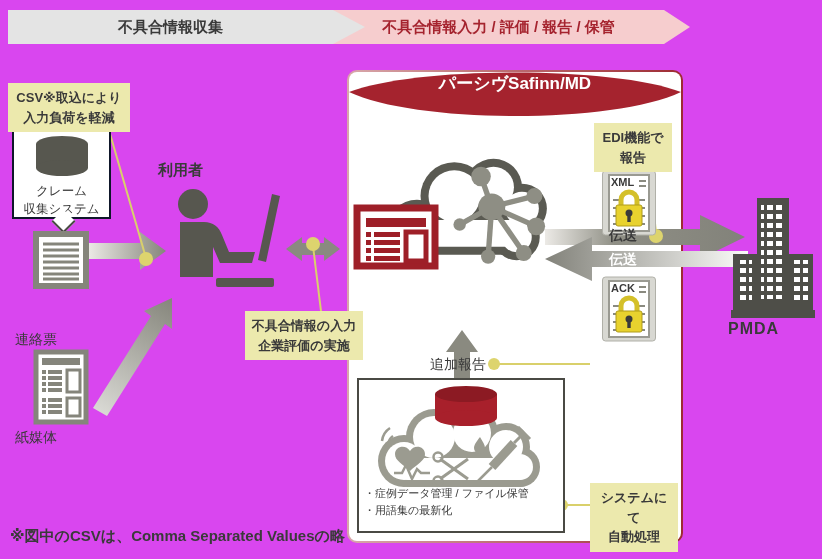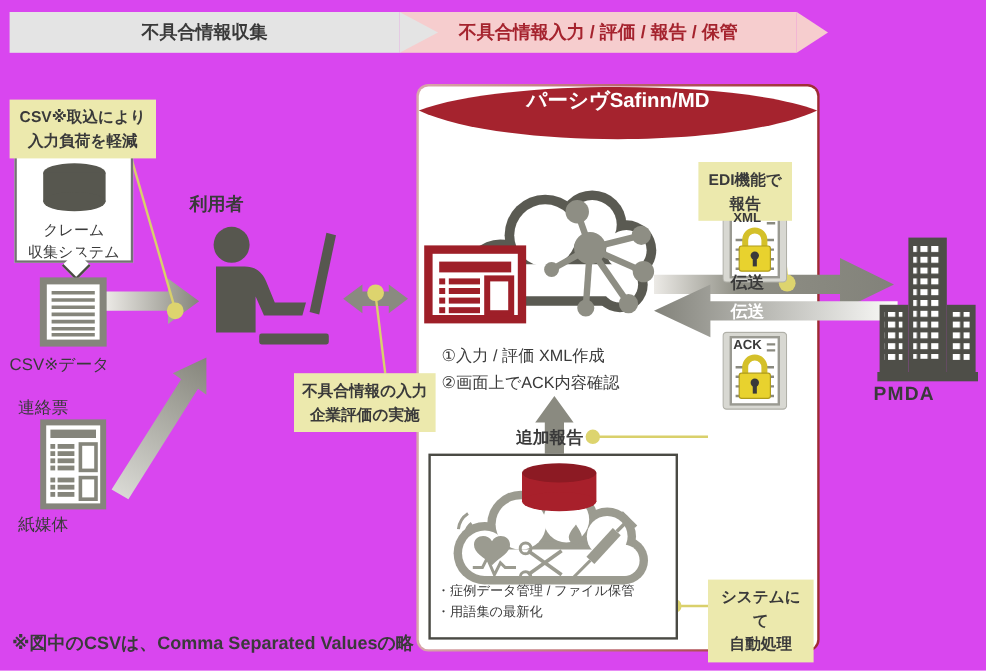--- a/index.html
+++ b/index.html
@@ -30,21 +30,21 @@
            background:linear-gradient(90deg,#d8a7aa,#9e2b33);border-radius:10px;padding:2px;z-index:1;}
   .sys-box-inner{width:100%;height:100%;background:#fff;border-radius:8px;}
   .banner{position:absolute;left:347px;top:64px;width:336px;height:62px;z-index:4;}
   .banner-title{position:absolute;left:0;top:8px;width:100%;text-align:center;color:#fff;
                 font-size:17px;font-weight:bold;z-index:5;}
 
   .overlay{position:absolute;left:0;top:0;z-index:5;pointer-events:none;}
 
   
   .claim-box{position:absolute;left:12px;top:127px;width:99px;height:92px;box-sizing:border-box;
-             border:2px solid #737373;background:#fff;z-index:6;text-align:center;}
+             border:2px solid #0f172a;background:#fff;z-index:6;text-align:center;}
   .claim-notch{position:absolute;left:41px;top:84px;width:15px;height:15px;background:#fff;
                border-right:2px solid #4a4a44;border-bottom:2px solid #4a4a44;transform:rotate(45deg);z-index:7;}
   .claim-text{font-size:12.5px;line-height:1.4;margin-top:2px;white-space:pre-line;}
 
   
   .store-box{position:absolute;left:357px;top:378px;width:208px;height:155px;box-sizing:border-box;
              border:2px solid #4a4a44;background:#fff;z-index:6;}
 
   .icon{position:absolute;z-index:6;}
   .icon-hi{position:absolute;z-index:7;}
@@ -170,21 +170,20 @@
     <g stroke="#85857b" stroke-width="3">
       <line x1="10" y1="13" x2="46" y2="13"></line>
         <line x1="10" y1="19" x2="46" y2="19"></line>
       <line x1="10" y1="25" x2="46" y2="25"></line>
         <line x1="10" y1="31" x2="46" y2="31"></line>
       <line x1="10" y1="37" x2="46" y2="37"></line>
         <line x1="10" y1="43" x2="46" y2="43"></line>
       <line x1="10" y1="48" x2="46" y2="48"></line>
     </g>
   </svg>
-  <div class="lbl ctr" style="left:8px;top:295px;width:106px;font-size:14px;">CSV※データ</div>
 
   <div class="lbl ctr" style="left:15px;top:331px;width:92px;font-size:14px;">連絡票</div>
   <svg class="icon" style="left:33px;top:349px;" width="56" height="76" viewBox="0 0 56 76">
     <rect x="3" y="3" width="50" height="70" fill="#fff" stroke="#85857b" stroke-width="5"></rect>
     <rect x="9" y="9" width="38" height="7" fill="#85857b"></rect>
     <g fill="#85857b">
       <rect x="9" y="21" width="4" height="4"></rect>
         <rect x="15" y="21" width="14" height="4"></rect>
       <rect x="9" y="27" width="4" height="4"></rect>
         <rect x="15" y="27" width="14" height="4"></rect>
@@ -225,24 +224,22 @@
       <rect x="13" y="36" width="5" height="5"></rect>
         <rect x="21" y="36" width="26" height="5"></rect>
       <rect x="13" y="44" width="5" height="5"></rect>
         <rect x="21" y="44" width="26" height="5"></rect>
       <rect x="13" y="52" width="5" height="5"></rect>
         <rect x="21" y="52" width="26" height="5"></rect>
     </g>
     <rect x="53" y="28" width="20" height="29" fill="none" stroke="#9e1f28" stroke-width="5"></rect>
   </svg>
 
-  <div class="lbl pre" style="left:368px;top:286px;font-size:13.5px;line-height:1.6;">①入力 / 評価 XML作成
-②画面上でACK内容確認</div>
-
-  <div class="lbl" style="left:430px;top:356px;font-size:14px;font-weight:700;z-index:8;">追加報告</div>
+
+  <div class="lbl" style="left:430px;top:356px;font-size:14px;font-weight:400;z-index:8;">追加報告</div>
 
   <div class="store-box"></div>
   <svg class="icon-hi" style="left:364px;top:403px;" width="194" height="90" viewBox="0 0 194 90">
     <g fill="#9b9b90">
       <circle cx="40" cy="58" r="26"></circle>
         <circle cx="70" cy="34" r="28"></circle>
         <circle cx="108" cy="30" r="26"></circle>
       <circle cx="142" cy="44" r="24"></circle>
         <circle cx="156" cy="64" r="20"></circle>
       <rect x="26" y="48" width="146" height="36" rx="18"></rect>
@@ -271,21 +268,21 @@
     </g>
   </svg>
   <svg class="icon-hi" style="left:434px;top:385px;" width="64" height="42" viewBox="0 0 64 42">
     <rect x="1" y="9" width="62" height="24" fill="#a8202b"></rect>
     <ellipse cx="32" cy="33" rx="31" ry="8" fill="#a8202b"></ellipse>
     <ellipse cx="32" cy="9" rx="31" ry="8" fill="#8c1a23"></ellipse>
   </svg>
   <div class="lbl pre" style="left:364px;top:485px;font-size:11px;line-height:1.5;z-index:8;">・症例データ管理 / ファイル保管
 ・用語集の最新化</div>
 
-  <div class="note" style="left:582px;top:123px;width:68px;margin-top:12px;">EDI機能で
+  <div class="note" style="left:594px;top:123px;width:68px;">EDI機能で
 報告</div>
   <div class="note" style="left:590px;top:483px;width:78px;">システムにて
 自動処理</div>
 
   <svg class="icon" style="left:602px;top:170px;" width="54" height="66" viewBox="0 0 54 66">
     <rect x="0.5" y="1" width="53" height="64" rx="3" fill="#d8d8d2" stroke="#b0b0a8"></rect>
     <rect x="7" y="5" width="40" height="56" fill="#fff" stroke="#9a9a92" stroke-width="2"></rect>
     <g stroke="#8a8a80" stroke-width="2">
       <line x1="37" y1="11" x2="44" y2="11"></line>
         <line x1="37" y1="16" x2="44" y2="16"></line>

